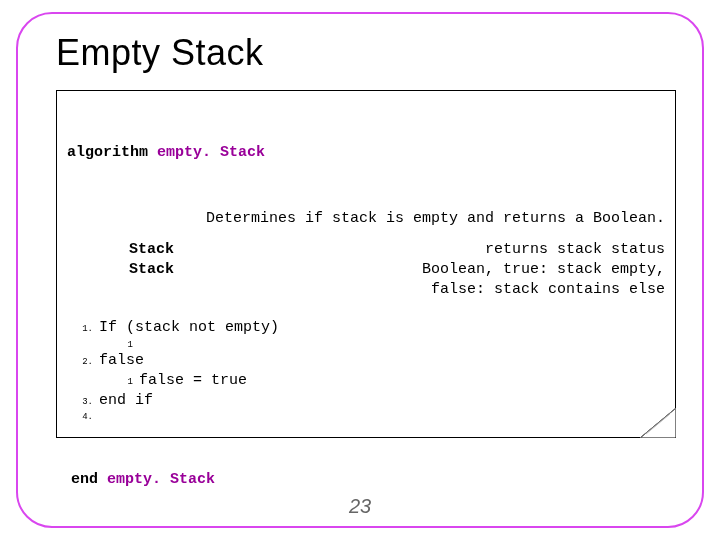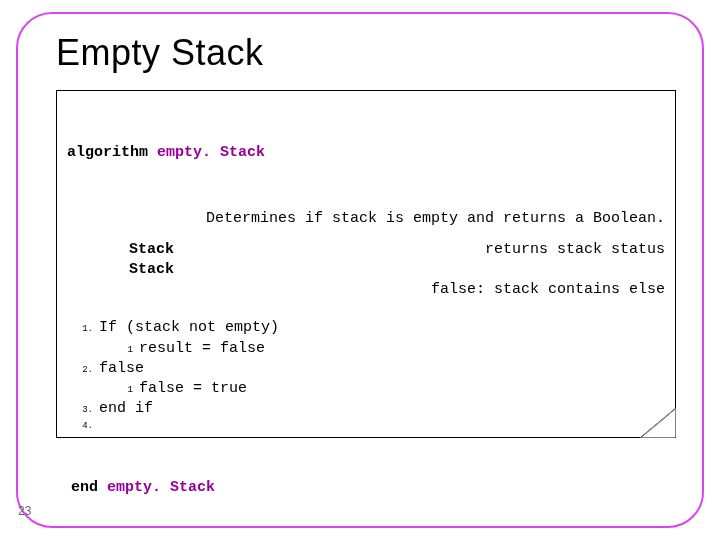--- a/index.html
+++ b/index.html
@@ -61,55 +61,56 @@
     bottom: -1px;
     width: 36px;
     height: 30px;
   }
   .fold svg { display: block; }
   .page-num {
     position: absolute;
     bottom: 8px;
     left: 0;
     width: 100%;
-    text-align: left;
-    font-size: 12px;
+    text-align: center;
+    font-size: 20px;
     color: #666;
     font-family: Arial, sans-serif;
+    font-style: italic;
   }
 </style>
 </head>
 <body>
 
 <div class="slide">
   <h1 class="title">Empty Stack</h1>
 
   <div class="code-box">
     <div class="row"><span class="kw">algorithm</span> <span class="name">empty. Stack</span></div>
     <div class="row plain">Determines if stack is empty and returns a Boolean.</div>
 
     <div class="post-block">
       <div class="post-row">
         <div class="post-label">Stack</div>
         <div class="post-text plain">returns stack status</div>
       </div>
       <div class="post-row">
         <div class="post-label">Stack</div>
+        <div class="post-text plain">Boolean, true: stack empty,</div>
       </div>
       <div class="plain post-cont">         false: stack contains else</div>
     </div>
 
     <div class="steps">
       <div class="step-row">
         <div class="step-num">1.</div>
         <div class="step-text plain">If (stack not empty)</div>
       </div>
       <div class="step-row">
         <div class="sub-num">1</div>
-        <div class="step-text plain">result = false</div>
       </div>
       <div class="step-row">
         <div class="step-num">2.</div>
         <div class="step-text plain">false</div>
       </div>
       <div class="step-row">
         <div class="sub-num">1</div>
         <div class="step-text plain">false = true</div>
       </div>
       <div class="step-row">

